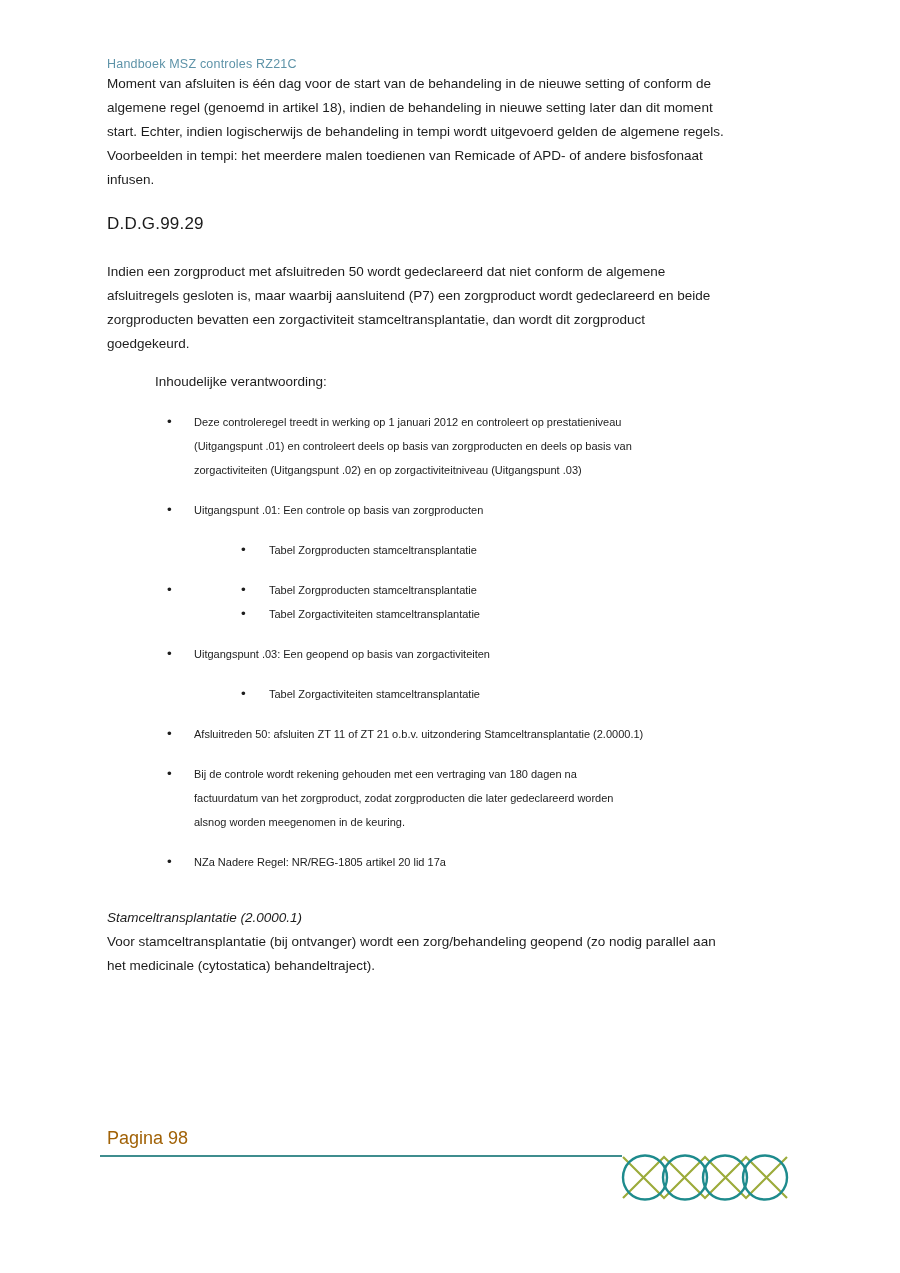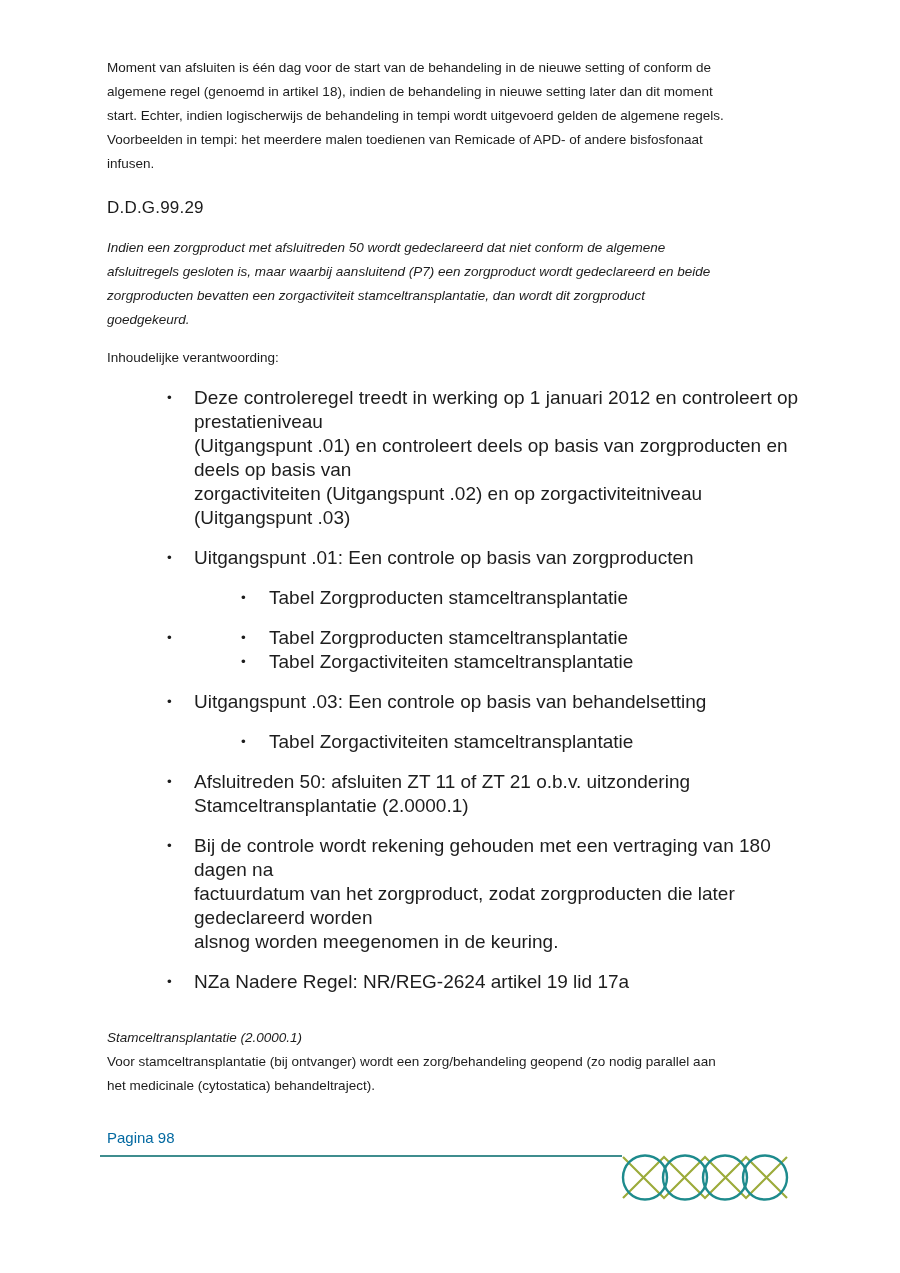--- a/index.html
+++ b/index.html
@@ -29,22 +29,22 @@
   }
   .p1a { margin-top: 28px; }
   .section-h {
     font-size: 17px;
     line-height: 24px;
     font-weight: 400;
     margin: 20px 0 0 0;
     color: #1a1a1a;
     letter-spacing: 0.2px;
   }
-  .p2 { margin-top: 16px; font-style: italic; }
-  .label { margin-top: 14px; }
+  .p2 { margin-top: 24px; }
+  .label { margin-top: 14px; margin-left: 48px; }
   .list { margin-top: 16px; }
   .li1 {
     position: relative;
     padding-left: 87px;
     margin: 0 0 16px 0;
   }
   .li2 {
     position: relative;
     padding-left: 162px;
     margin: 0;
@@ -54,38 +54,38 @@
     top: 0;
     font-size: 13.5px;
     line-height: 24px;
     color: #1d1d1d;
   }
   .li1 > .bullet { left: 60px; }
   .li2 > .bullet { left: 134px; }
   .litext {
     display: block;
     white-space: pre-line;
-    font-size: 19px;
+    font-size: 11px;
     line-height: 24px;
   }
   .subgroup { margin: 0 0 16px 0; }
   .stamcel-h {
     font-style: italic;
     font-size: 13.5px;
     line-height: 24px;
     margin: 32px 0 0 0;
     white-space: pre-line;
   }
   .page-number {
     position: absolute;
     left: 107px;
     top: 1128px;
-    font-size: 15px;
+    font-size: 18px;
     line-height: 20px;
-    color: #0369a1;
+    color: #a16207;
   }
   .footer-rule {
     position: absolute;
     left: 100px;
     top: 1155px;
     width: 522px;
     height: 2px;
     background: #3f8d8e;
   }
   .footer-logo {
@@ -94,20 +94,21 @@
     top: 1154px;
     width: 172px;
     height: 47px;
   }
 </style>
 </head>
 <body>
 
 <div class="page">
 
+  <div class="doc-header">Handboek MSZ controles RZ21C</div>
 
   <p class="body-text">Moment van afsluiten is één dag voor de start van de behandeling in de nieuwe setting of conform de
 algemene regel (genoemd in artikel 18), indien de behandeling in nieuwe setting later dan dit moment
 start. Echter, indien logischerwijs de behandeling in tempi wordt uitgevoerd gelden de algemene regels.
 Voorbeelden in tempi: het meerdere malen toedienen van Remicade of APD- of andere bisfosfonaat
 infusen.</p>
 
   <h1 class="section-h">D.D.G.99.29</h1>
 
   <p class="body-text p2">Indien een zorgproduct met afsluitreden 50 wordt gedeclareerd dat niet conform de algemene
@@ -146,21 +147,21 @@
         <span class="litext">Tabel Zorgproducten stamceltransplantatie</span>
       </div>
       <div class="li2">
         <span class="bullet">•</span>
         <span class="litext">Tabel Zorgactiviteiten stamceltransplantatie</span>
       </div>
     </div>
 
     <div class="li1">
       <span class="bullet">•</span>
-      <span class="litext">Uitgangspunt .03: Een controle op basis van behandelsetting</span>
+      <span class="litext">Uitgangspunt .03: Een geopend op basis van zorgactiviteiten</span>
     </div>
     <div class="subgroup">
       <div class="li2">
         <span class="bullet">•</span>
         <span class="litext">Tabel Zorgactiviteiten stamceltransplantatie</span>
       </div>
     </div>
 
     <div class="li1">
       <span class="bullet">•</span>
@@ -169,21 +170,21 @@
 
     <div class="li1">
       <span class="bullet">•</span>
       <span class="litext">Bij de controle wordt rekening gehouden met een vertraging van 180 dagen na
 factuurdatum van het zorgproduct, zodat zorgproducten die later gedeclareerd worden
 alsnog worden meegenomen in de keuring.</span>
     </div>
 
     <div class="li1">
       <span class="bullet">•</span>
-      <span class="litext">NZa Nadere Regel: NR/REG-2624 artikel 19 lid 17a</span>
+      <span class="litext">NZa Nadere Regel: NR/REG-1805 artikel 20 lid 17a</span>
     </div>
 
   </div>
 
   <p class="stamcel-h">Stamceltransplantatie (2.0000.1)</p>
   <p class="body-text">Voor stamceltransplantatie (bij ontvanger) wordt een zorg/behandeling geopend (zo nodig parallel aan
 het medicinale (cytostatica) behandeltraject).</p>
 
   <div class="page-number">Pagina 98</div>
   <div class="footer-rule"></div>

